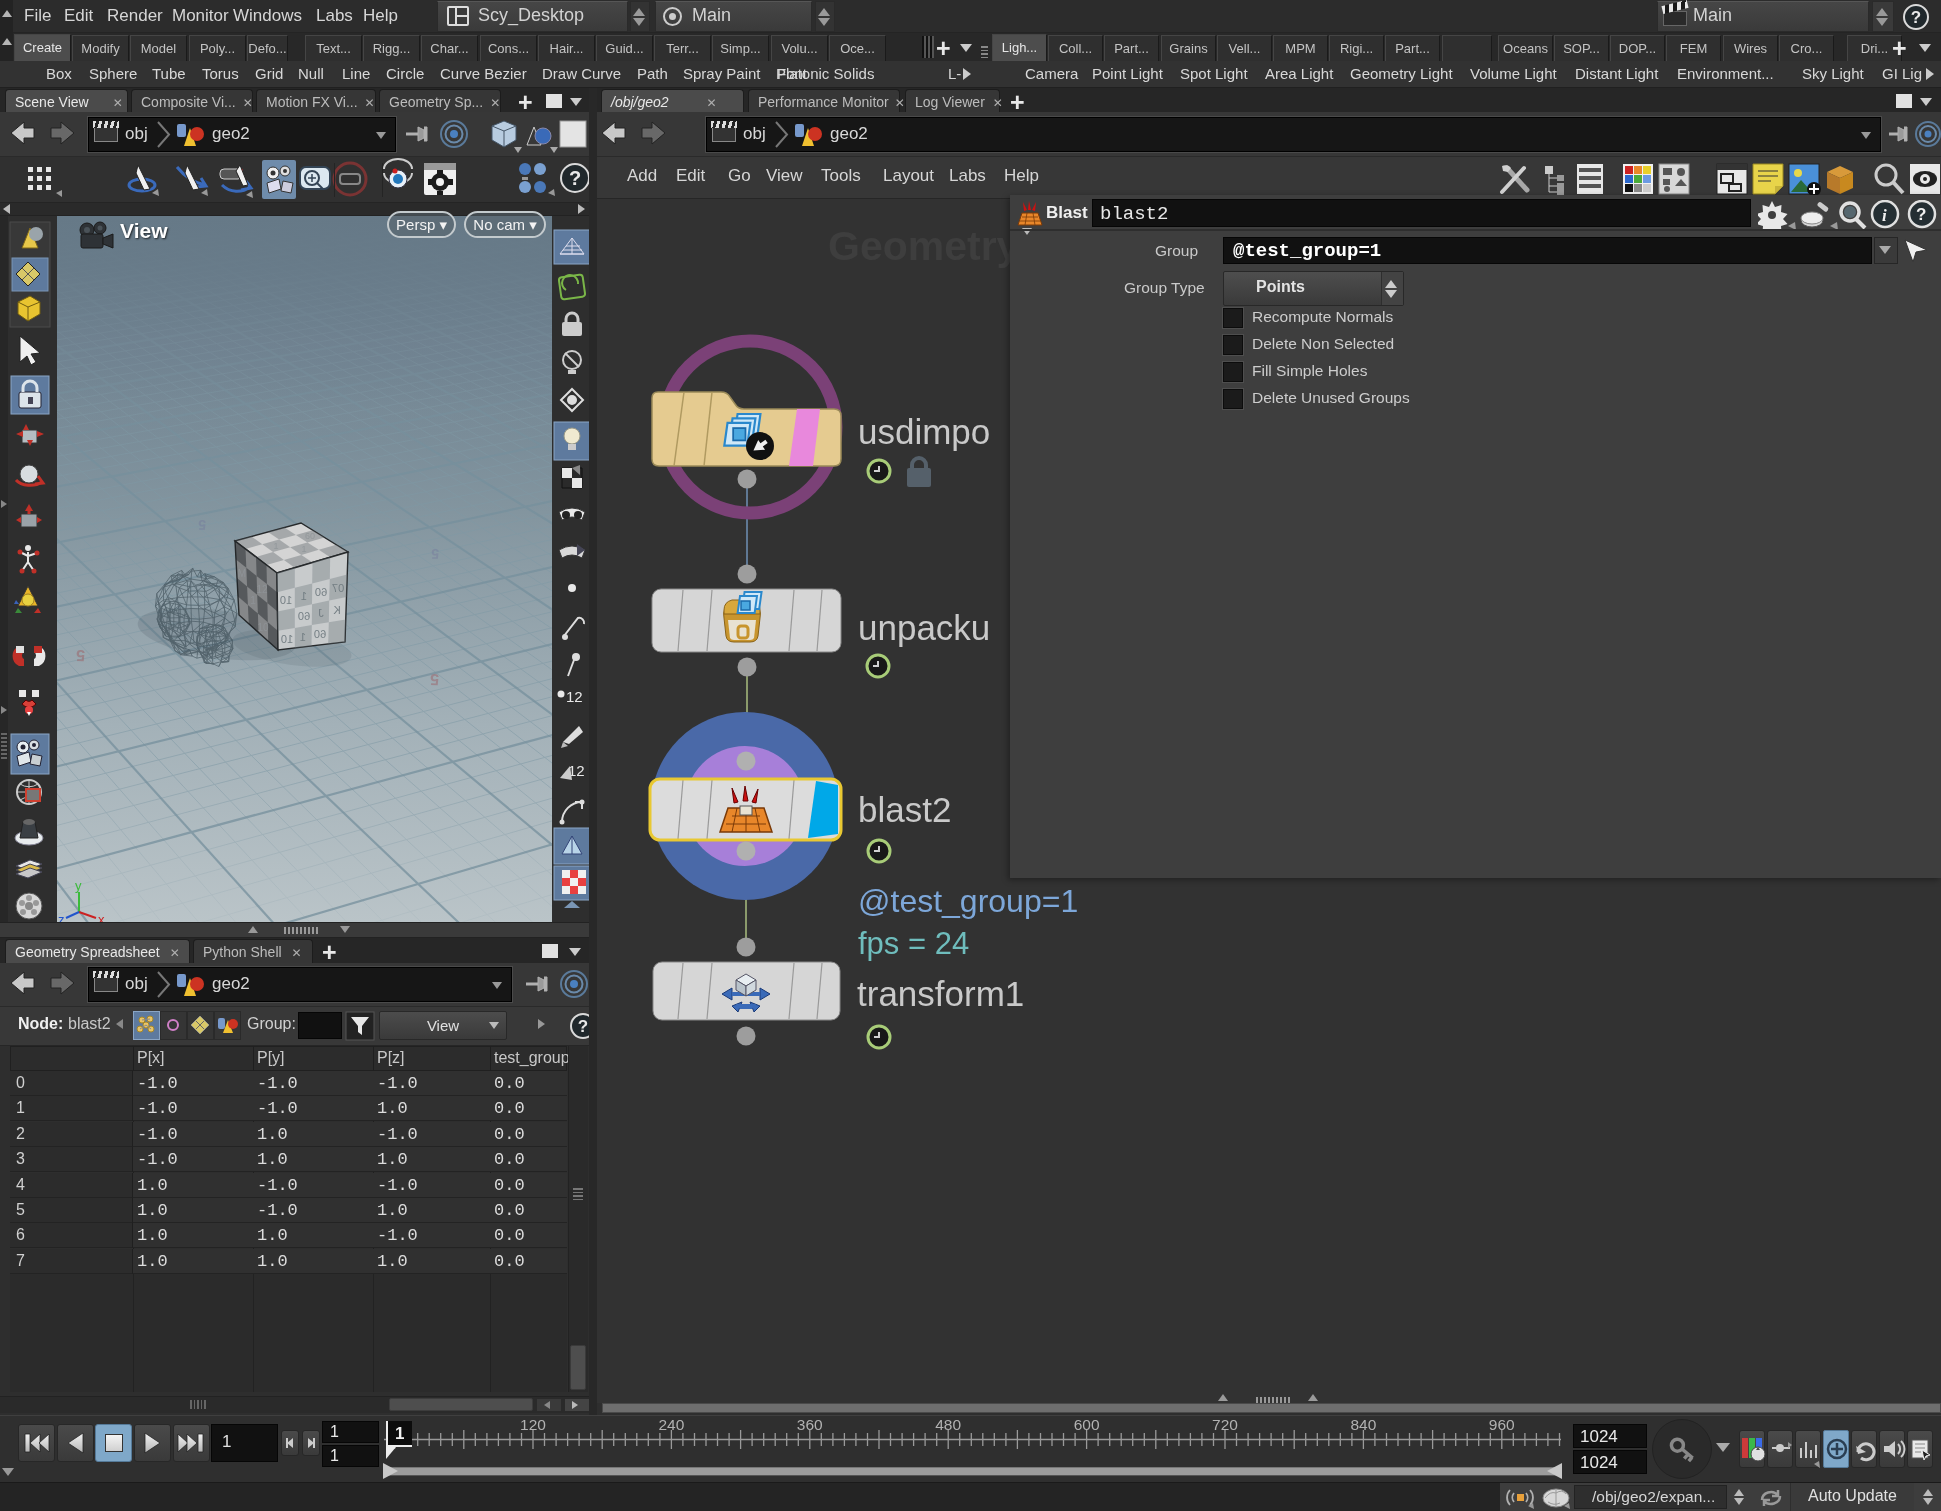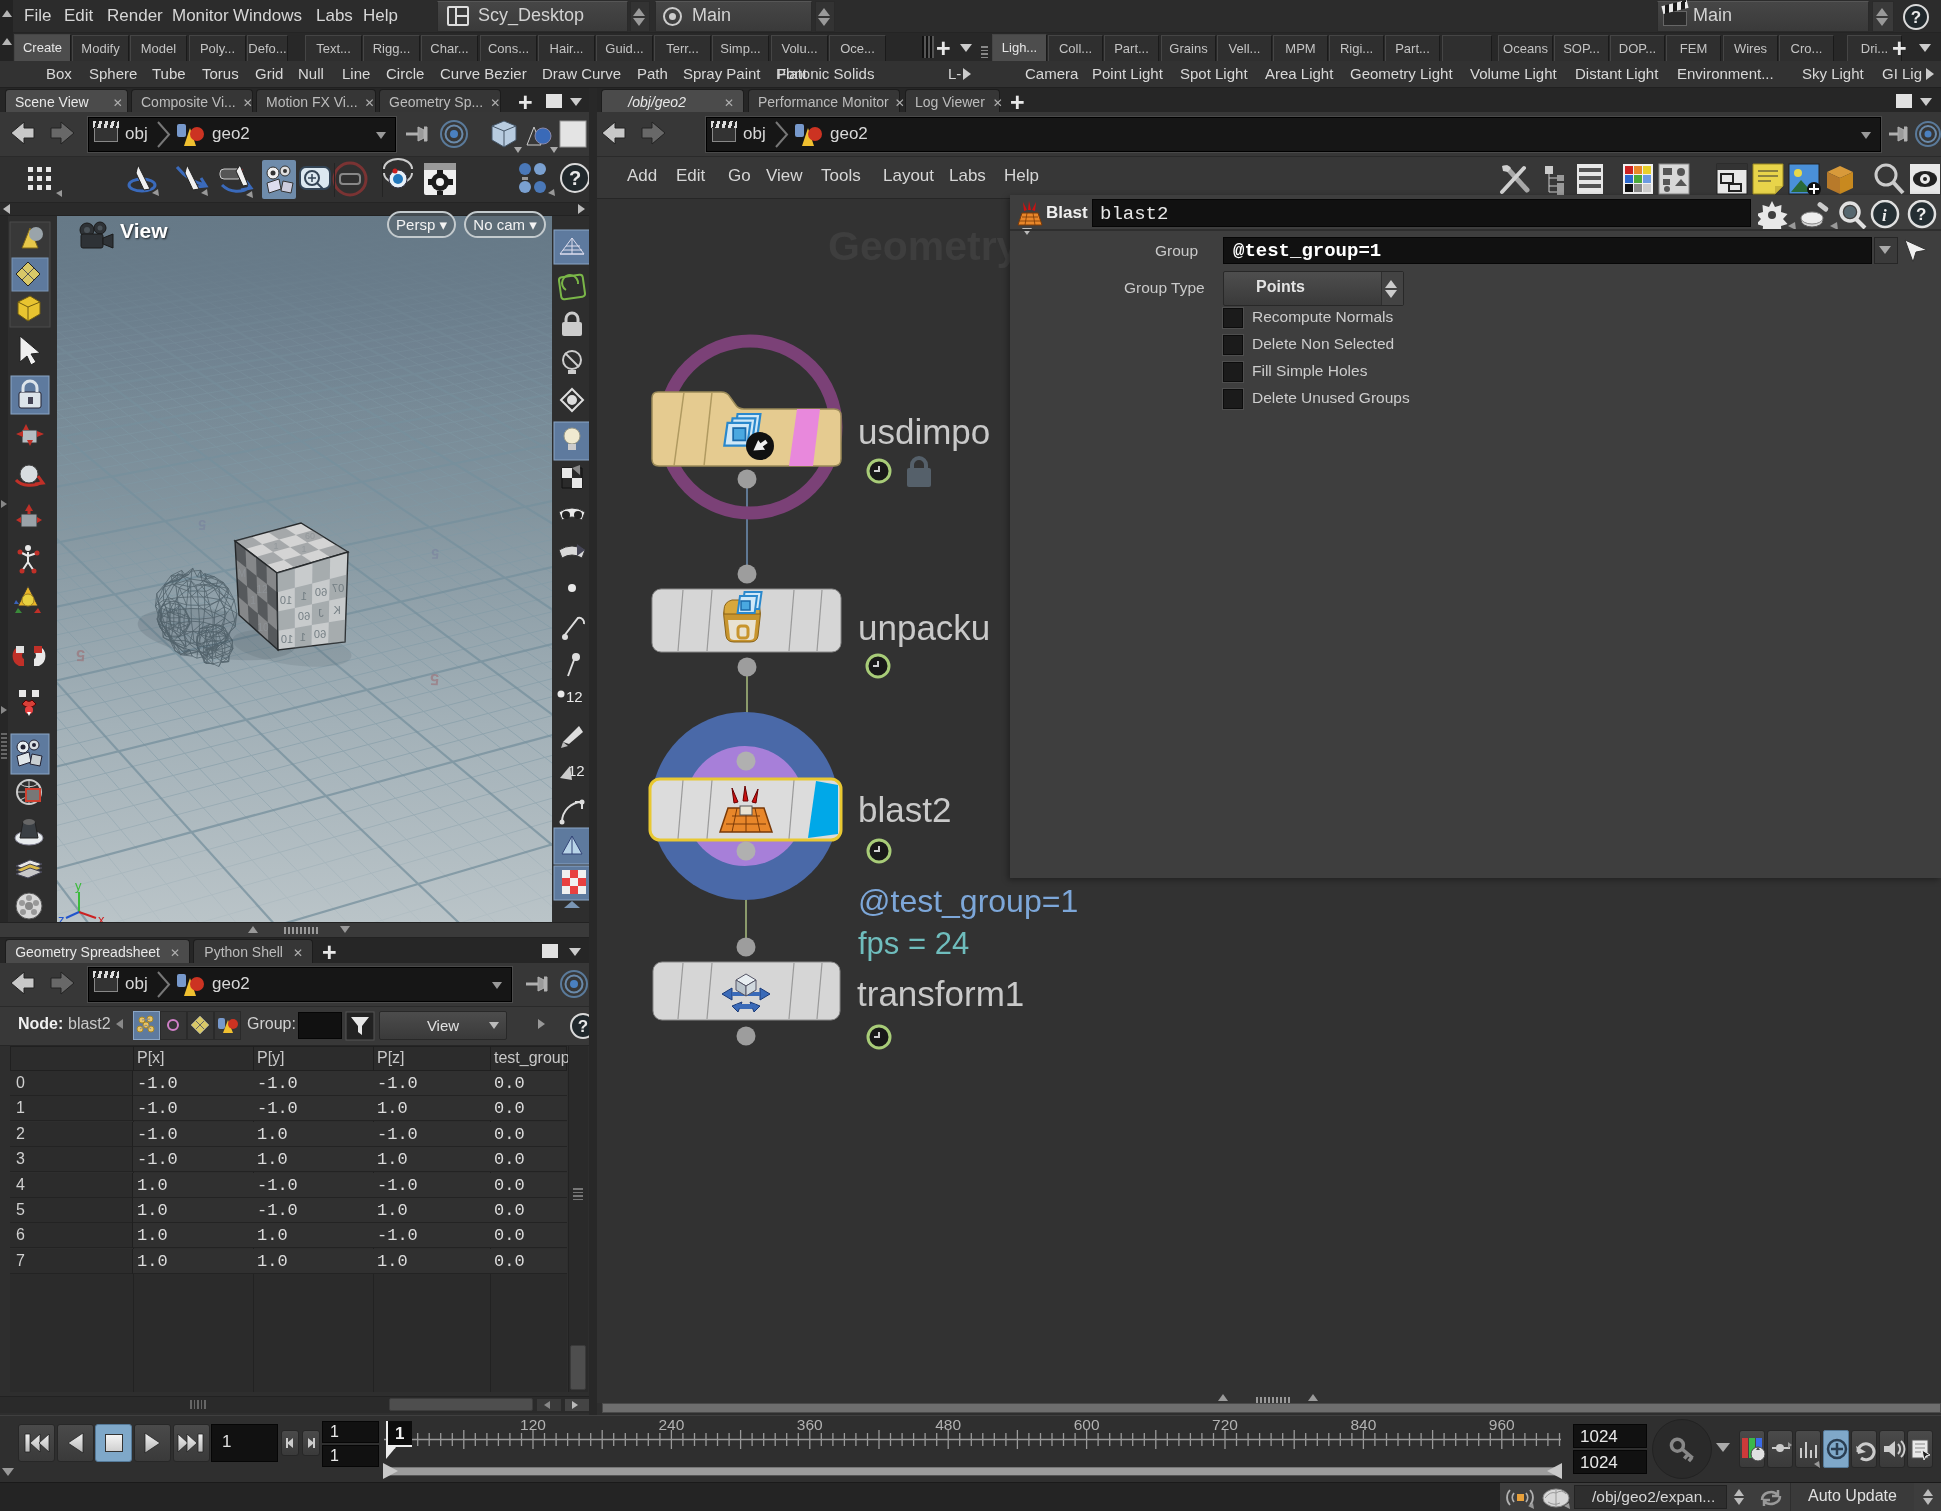--- a/index.html
+++ b/index.html
@@ -4,21 +4,21 @@
 * { margin:0; padding:0; box-sizing:border-box; }
 html,body { width:1941px; height:1511px; background:#2e2e2e; font-family:"Liberation Sans", sans-serif; overflow:hidden; }
 #root { position:absolute; left:0; top:0; width:1941px; height:1511px; background:#2e2e2e; overflow:hidden; }
 .abs { position:absolute; }
 .txt { color:#d0d0d0; white-space:nowrap; }
 .menuitem { color:#d6d6d6; font-size:17px; }
 .ddbtn { background:linear-gradient(#464646,#3a3a3a); border:1px solid #2a2a2a; border-top-color:#565656; }
 .stab { position:absolute; top:35px; height:26px; background:#2f2f2f; color:#c4c4c4; font-size:13px; text-align:center; line-height:26px; border-left:1px solid #454545; border-right:1px solid #1a1a1a; border-top:1px solid #454545; overflow:hidden; white-space:nowrap; }
 .stab.active { background:#4d4d4d; color:#e6e6e6; top:34px; height:27px; }
 .tool { color:#d8d8d8; font-size:15px; position:absolute; top:65px; white-space:nowrap; }
-.ptab { position:absolute; height:24px; background:#363636; color:#bcbcbc; font-size:14px; line-height:24px; padding:0 9px; border:1px solid #1c1c1c; border-bottom:none; border-radius:4px 4px 0 0; white-space:nowrap;text-align:right; }
+.ptab { position:absolute; height:24px; background:#363636; color:#bcbcbc; font-size:14px; line-height:24px; padding:0 9px; border:1px solid #1c1c1c; border-bottom:none; border-radius:4px 4px 0 0; white-space:nowrap; }
 .ptab.active { background:#4b4b4b; color:#e8e8e8; }
 .ptab .x { color:#b0b0b0; font-size:12px; }
 .pathfield { position:absolute; background:#161616; border:1px solid #000; box-shadow:0 0 0 1px #4a4a4a; color:#ccc; }
 .blackfield { position:absolute; background:#111; border:1px solid #060606; color:#e8e8e8; }
 .helpcirc { position:absolute; border:2px solid #dadada; border-radius:50%; background:#20282c; color:#e8e8e8; font-weight:bold; text-align:center; }
 .mono { font-family:"Liberation Mono", monospace; }
 .cell { position:absolute; color:#dcdcdc; font-size:17px; font-family:"Liberation Mono", monospace; }
 .tbtn { position:absolute; background:linear-gradient(#4a4a4a,#3a3a3a); border:1px solid #272727; border-radius:3px; }
 </style></head><body>
 <div id="root">

